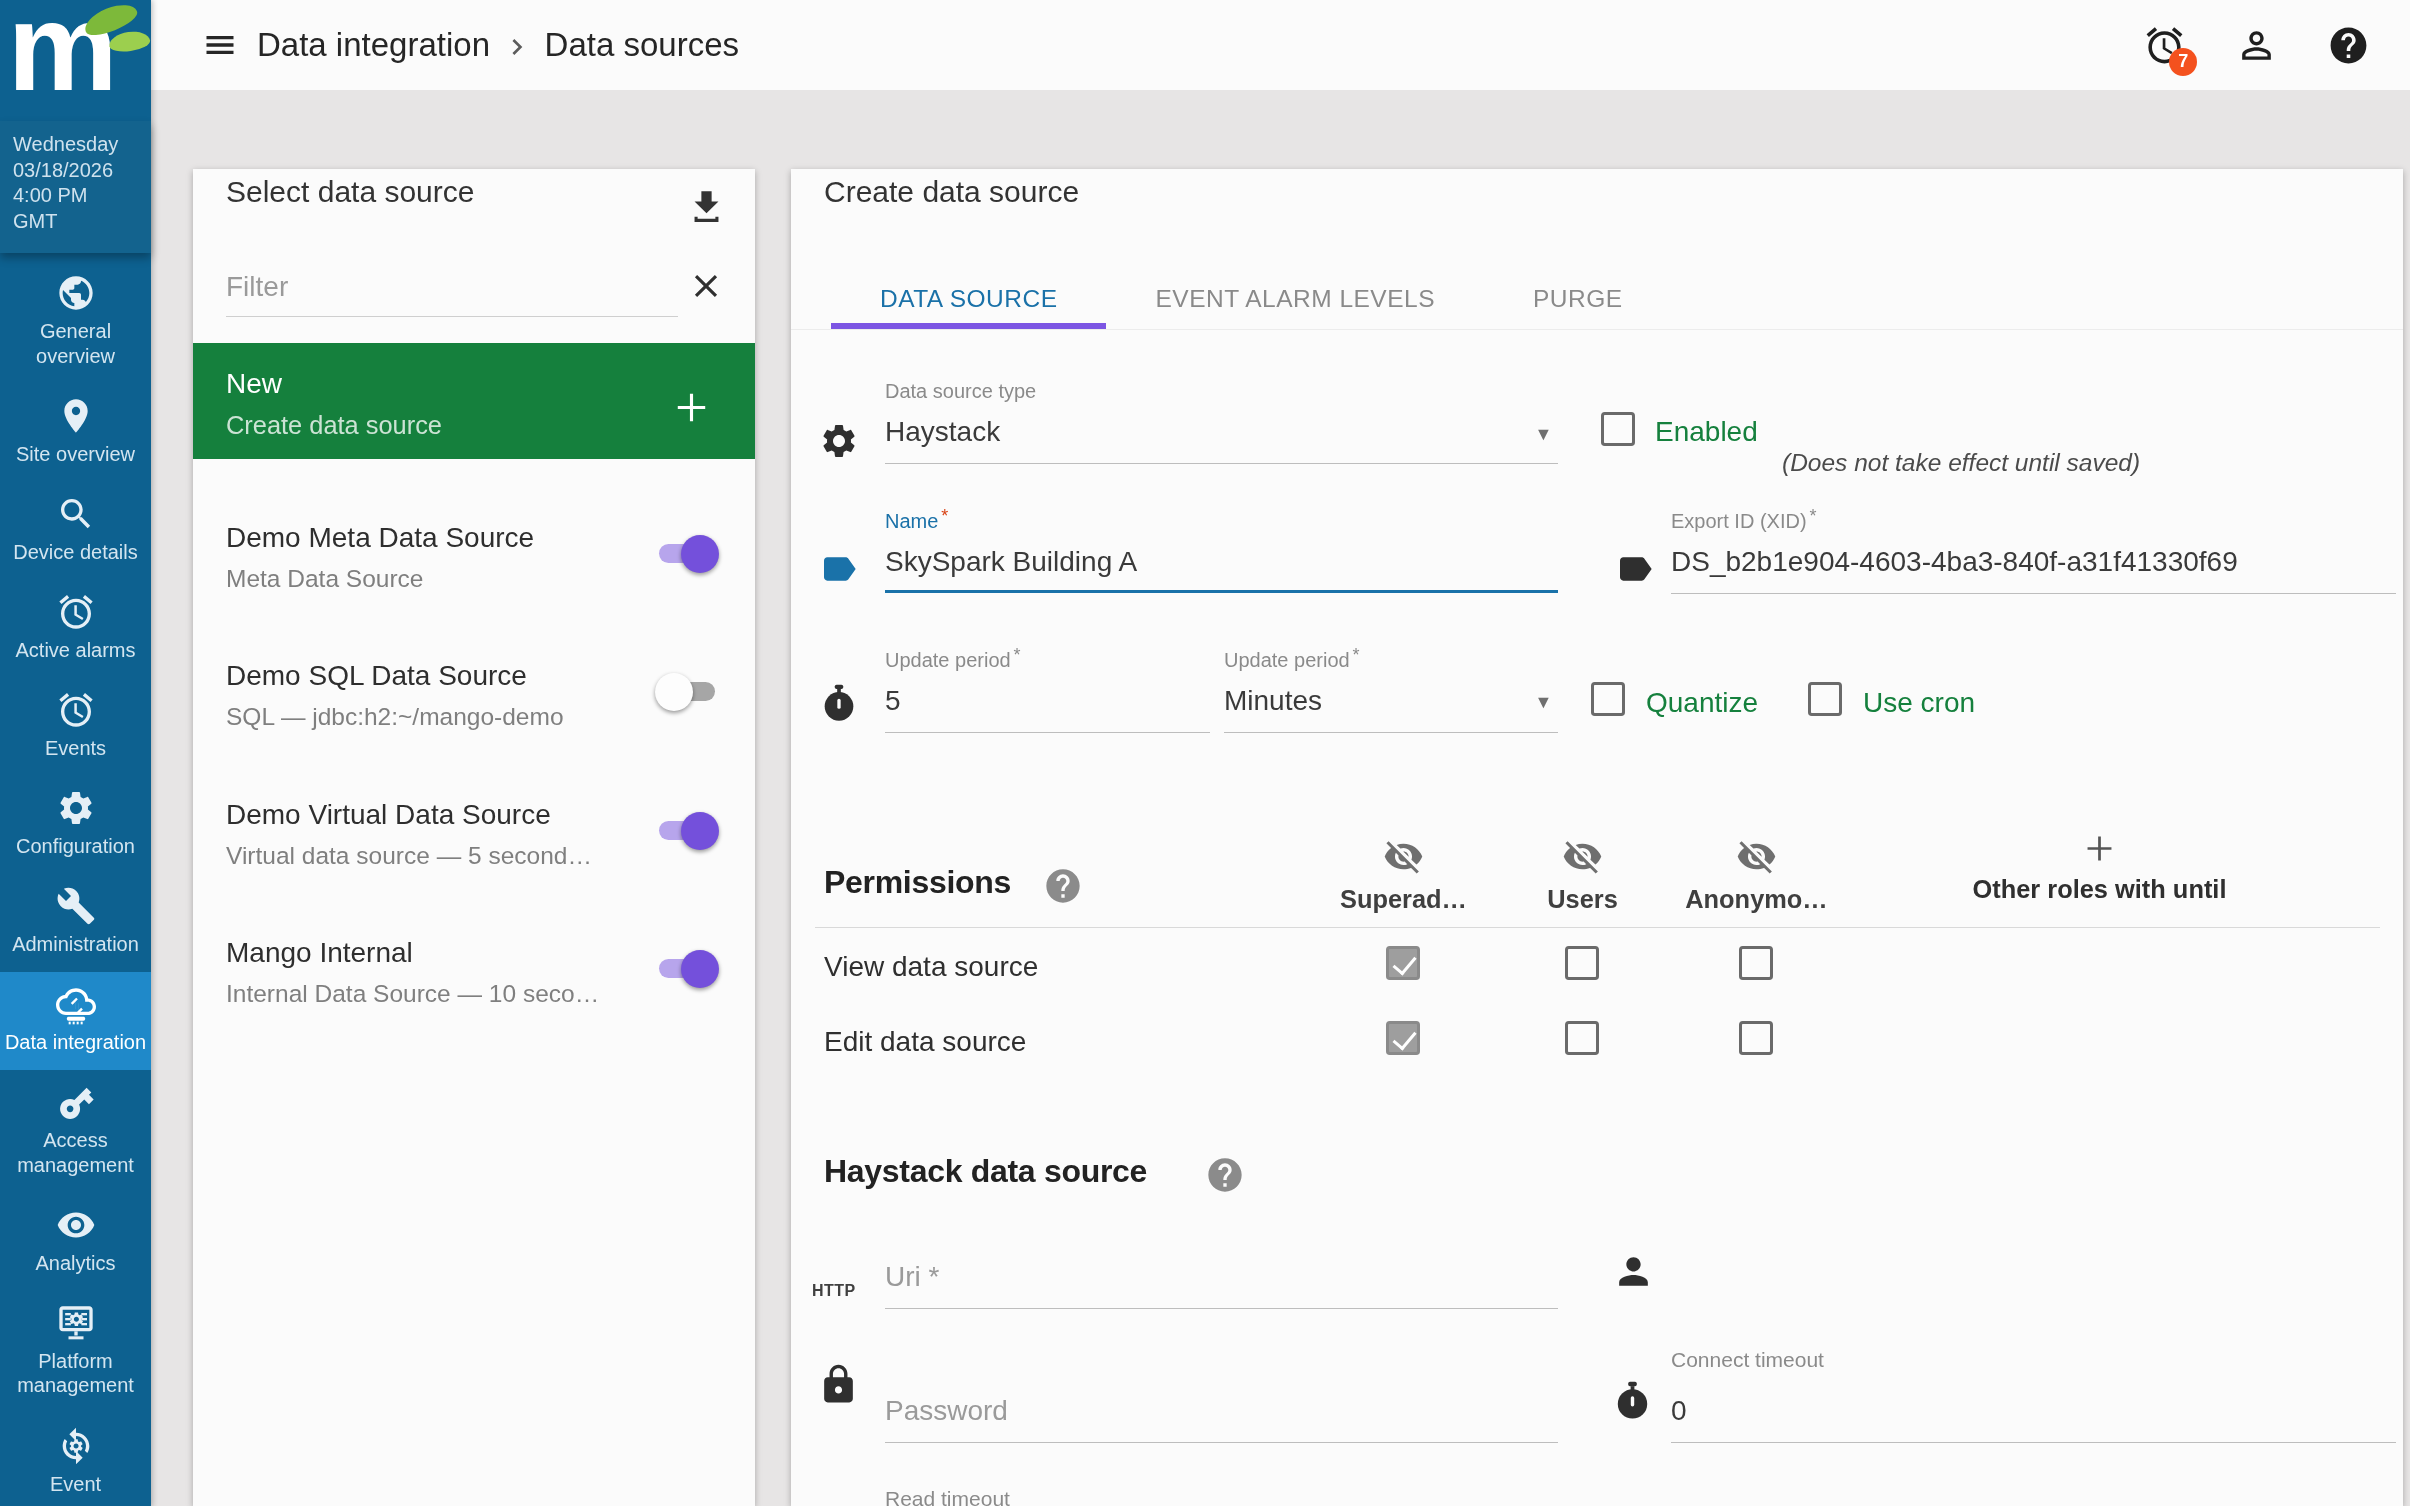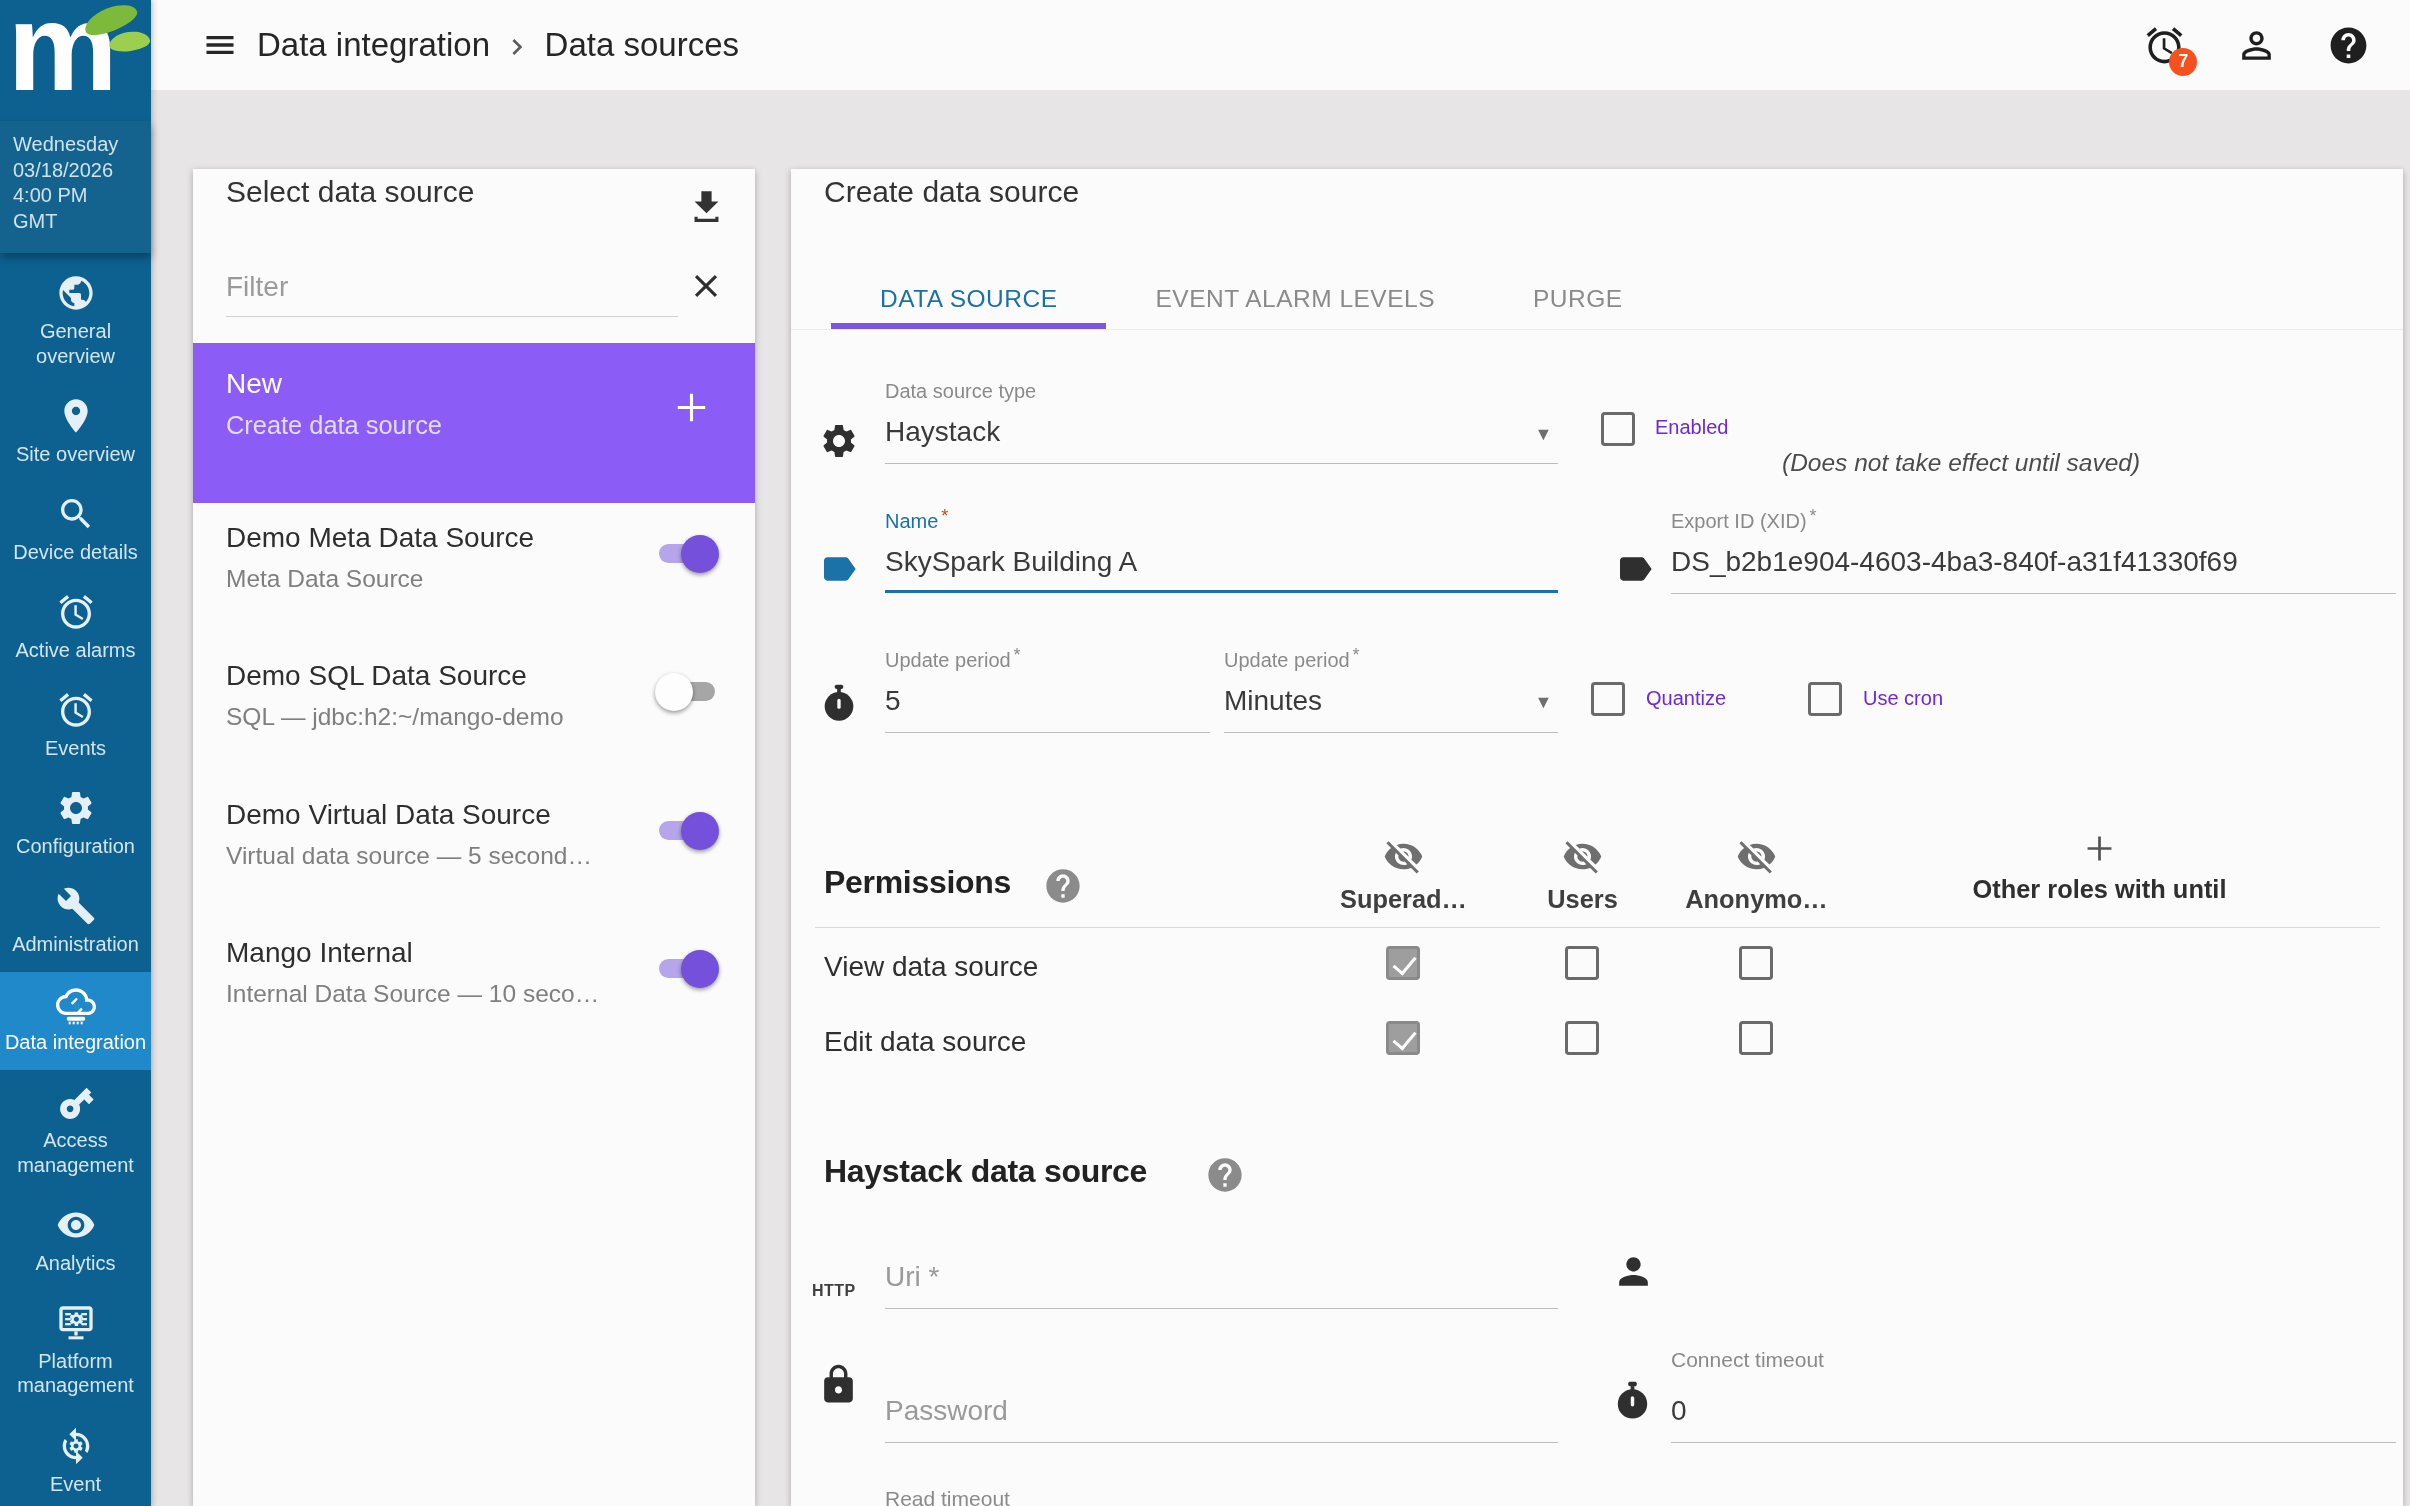--- a/index.html
+++ b/index.html
@@ -43,21 +43,21 @@
   .src-card  { left:193px; top:169px; width:562px;  height:1337px; overflow:hidden;}
   .main-card { left:791px; top:169px; width:1612px; height:1337px; overflow:hidden;}
   .card-title { position:absolute; left:33px; top:6px; font-size:30px; color:#333; }
   
   .dl-icon { position:absolute; right:28px; top:17px; width:41px; height:41px; fill:#333; cursor:pointer;}
   .filter-wrap { position:absolute; left:33px; top:94px; width:499px; }
   .filter-input { width:452px; border:0; outline:0; background:transparent; font-size:28px; color:#3a3a3a;
     font-family:"Liberation Sans",sans-serif; padding:7.5px 0 13px 0; border-bottom:0.9px solid #cfcfcf;}
   .filter-input::placeholder { color:#9a9a9a; }
   .clear-icon { position:absolute; right:0; top:3.8px; width:38px; height:38px; fill:#2f2f2f; cursor:pointer;}
-  .new-block { position:absolute; left:0; top:174px; width:100%; height:160px; background:#8b5cf6; color:#fff; cursor:pointer;}
+  .new-block { position:absolute; left:0; top:174px; width:100%; height:116px; background:#15803d; color:#fff; cursor:pointer;}
   .new-title { position:absolute; left:33px; top:24.5px; font-size:28px; }
   .new-sub { position:absolute; left:33px; top:68px; font-size:25.4px; color:rgba(255,255,255,.78); }
   .plus-icon { position:absolute; right:40px; top:41px; width:47px; height:47px; fill:#fff; }
   .src-item { position:absolute; left:0; width:100%; height:138px; cursor:pointer; }
   .src-item .t { position:absolute; left:33px; top:45px; font-size:28px; color:#2e2e2e; }
   .src-item .s { position:absolute; left:33px; top:88px; font-size:24.5px; color:#7f7f7f; }
   .tog { position:absolute; right:38px; top:58px; width:60px; height:38px; cursor:pointer;}
   .tog .track { position:absolute; left:1.9px; right:1.9px; top:9.4px; height:19px; border-radius:9.4px; }
   .tog .knob  { position:absolute; top:0; width:38px; height:38px; border-radius:50%;
     box-shadow:0 1.9px 4.7px rgba(0,0,0,.4); }
@@ -85,21 +85,21 @@
   .finput { display:block; width:100%; border:0; outline:0; background:transparent; font-size:28px; color:#3a3a3a;
     font-family:"Liberation Sans",sans-serif; margin-top:13px; padding:0 0 15px 0; border-bottom:0.9px solid #bdbdbd;}
   .finput::placeholder { color:#9a9a9a; }
   .finput.focusblue { border-bottom:3.8px solid #1a72a9; padding-bottom:12.2px;}
   .cbox { position:absolute; width:34px; height:34px; border:3.3px solid #6a6a6a; border-radius:3.8px;
     background:transparent; cursor:pointer;}
   .cbox.checked-dis { background:#9e9e9e; border-color:#9e9e9e; }
   .cbox.checked-dis::after { content:""; position:absolute; left:8.5px; top:2.8px; width:10.4px; height:19px;
     border:solid #fff; border-width:0 3.8px 3.8px 0; transform:rotate(40deg);}
   .cbox.dis { border-color:#8a8a8a; cursor:default;}
-  .clabel { position:absolute; font-size:20px; color:#6d28d9; cursor:pointer;}
+  .clabel { position:absolute; font-size:28px; color:#15803d; cursor:pointer;}
   .note { position:absolute; font-size:24.5px; font-style:italic; color:#4b4b4b;margin-top:28px; }
   .sect-title { position:absolute; font-size:32px; font-weight:600; color:#222; letter-spacing:-0.3px;}
   .help-icon { position:absolute; width:40px; height:40px; fill:#8b8b8b; cursor:pointer;}
   .pcol { position:absolute; width:179px; text-align:center; }
   .pcol svg { width:41px; height:41px; fill:#6f6f6f; display:block; margin:0 auto;}
   .pcol .pl { margin-top:7.5px; font-size:25.4px; font-weight:700; color:#3f3f3f; white-space:nowrap;}
   .other-roles { position:absolute; width:301px; text-align:center; cursor:pointer;}
   .other-roles svg { width:41px; height:41px; fill:#555; display:block; margin:0 auto;}
   .other-roles .pl { margin-top:5.6px; font-size:25.4px; font-weight:700; color:#2f2f2f; white-space:nowrap;}
   .divider { position:absolute; height:0.9px; background:#d9d9d9; }

